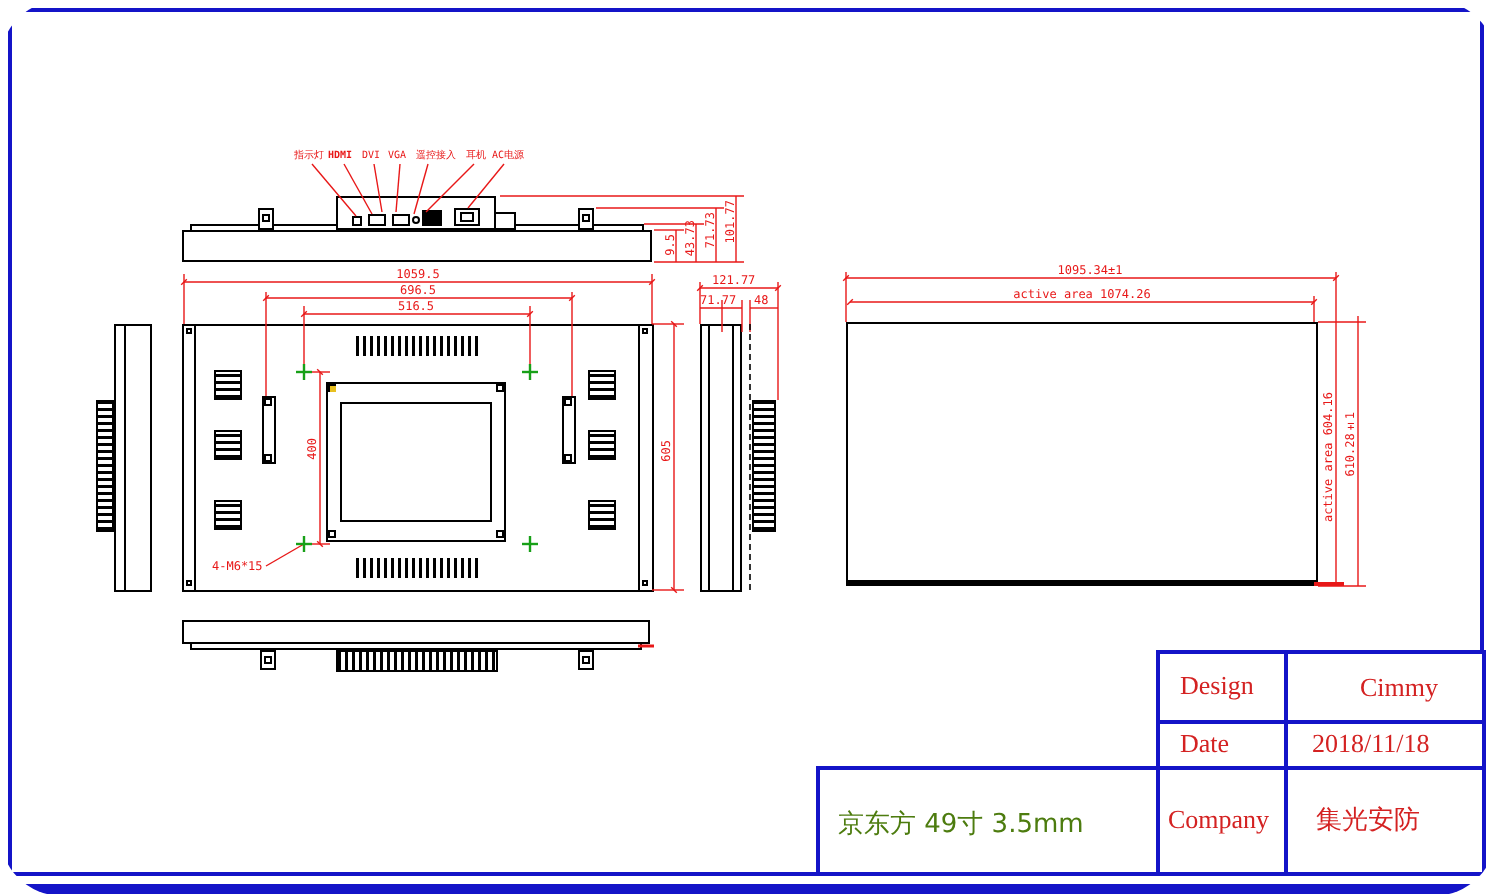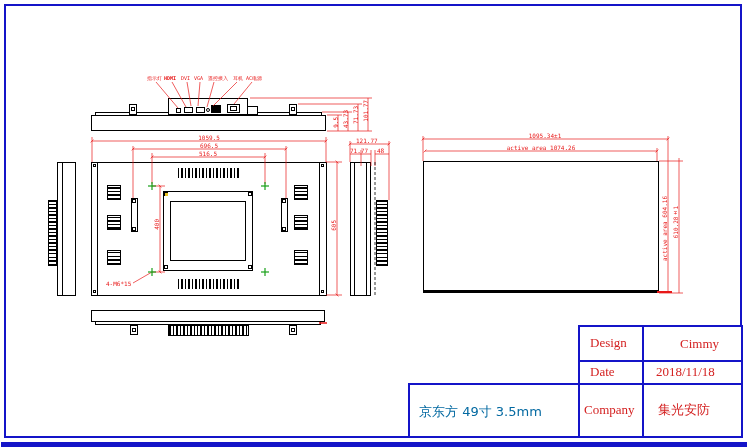--- a/index.html
+++ b/index.html
@@ -1,31 +1,31 @@
 <!DOCTYPE html>
 <html><head>
 <meta charset="utf-8">
 <style>
   html,body{margin:0;padding:0;background:#fff;}
   #canvas{position:relative;width:748px;height:448px;background:#fff;overflow:hidden;
-          font-family:"DejaVu Sans Mono", monospace;}
+          font-family:"DejaVu Sans Mono", monospace;border-radius:31px;}
   .abs{position:absolute;}
   .k{position:absolute;border:1px solid #000;background:#fff;box-sizing:border-box;}
   .kf{position:absolute;background:#000;}
   .vline{position:absolute;width:1px;background:#000;}
   .blue{border:2px solid #1414c8;box-sizing:border-box;position:absolute;background:#fff;}
   .bluel{position:absolute;background:#1414c8;}
   .dimtext{position:absolute;color:#e81818;font-size:6px;line-height:7px;white-space:nowrap;}
   .ctr{transform:translateX(-50%);}
   .vtext{writing-mode:vertical-rl;transform:rotate(180deg);}
   .lbl{position:absolute;color:#e81818;font-size:5px;line-height:6px;white-space:nowrap;}
   .vent-v{position:absolute;background:repeating-linear-gradient(90deg,#000 0 1.5px,#fff 1.5px 3.5px);}
   .vent-h{position:absolute;background:repeating-linear-gradient(0deg,#000 0 1.5px,#fff 1.5px 3.5px);border:1px solid #000;box-sizing:border-box;}
   .tbtext{position:absolute;color:#d42222;font-family:"Liberation Serif", serif;font-size:13px;white-space:nowrap;}
-  .notetext{position:absolute;color:#0369a1;font-family:"DejaVu Sans", sans-serif;font-size:13px;white-space:nowrap;}
+  .notetext{position:absolute;color:#4d7c0f;font-family:"DejaVu Sans", sans-serif;font-size:13px;white-space:nowrap;}
   svg{position:absolute;left:0;top:0;pointer-events:none;}
 </style>
 </head>
 <body>
 
 <div id="canvas">
 
   <div class="blue" style="left:4px;top:4px;width:738px;height:434px;"></div>
   <div class="bluel" style="left:1px;top:442px;width:746px;height:5px;"></div>
 

